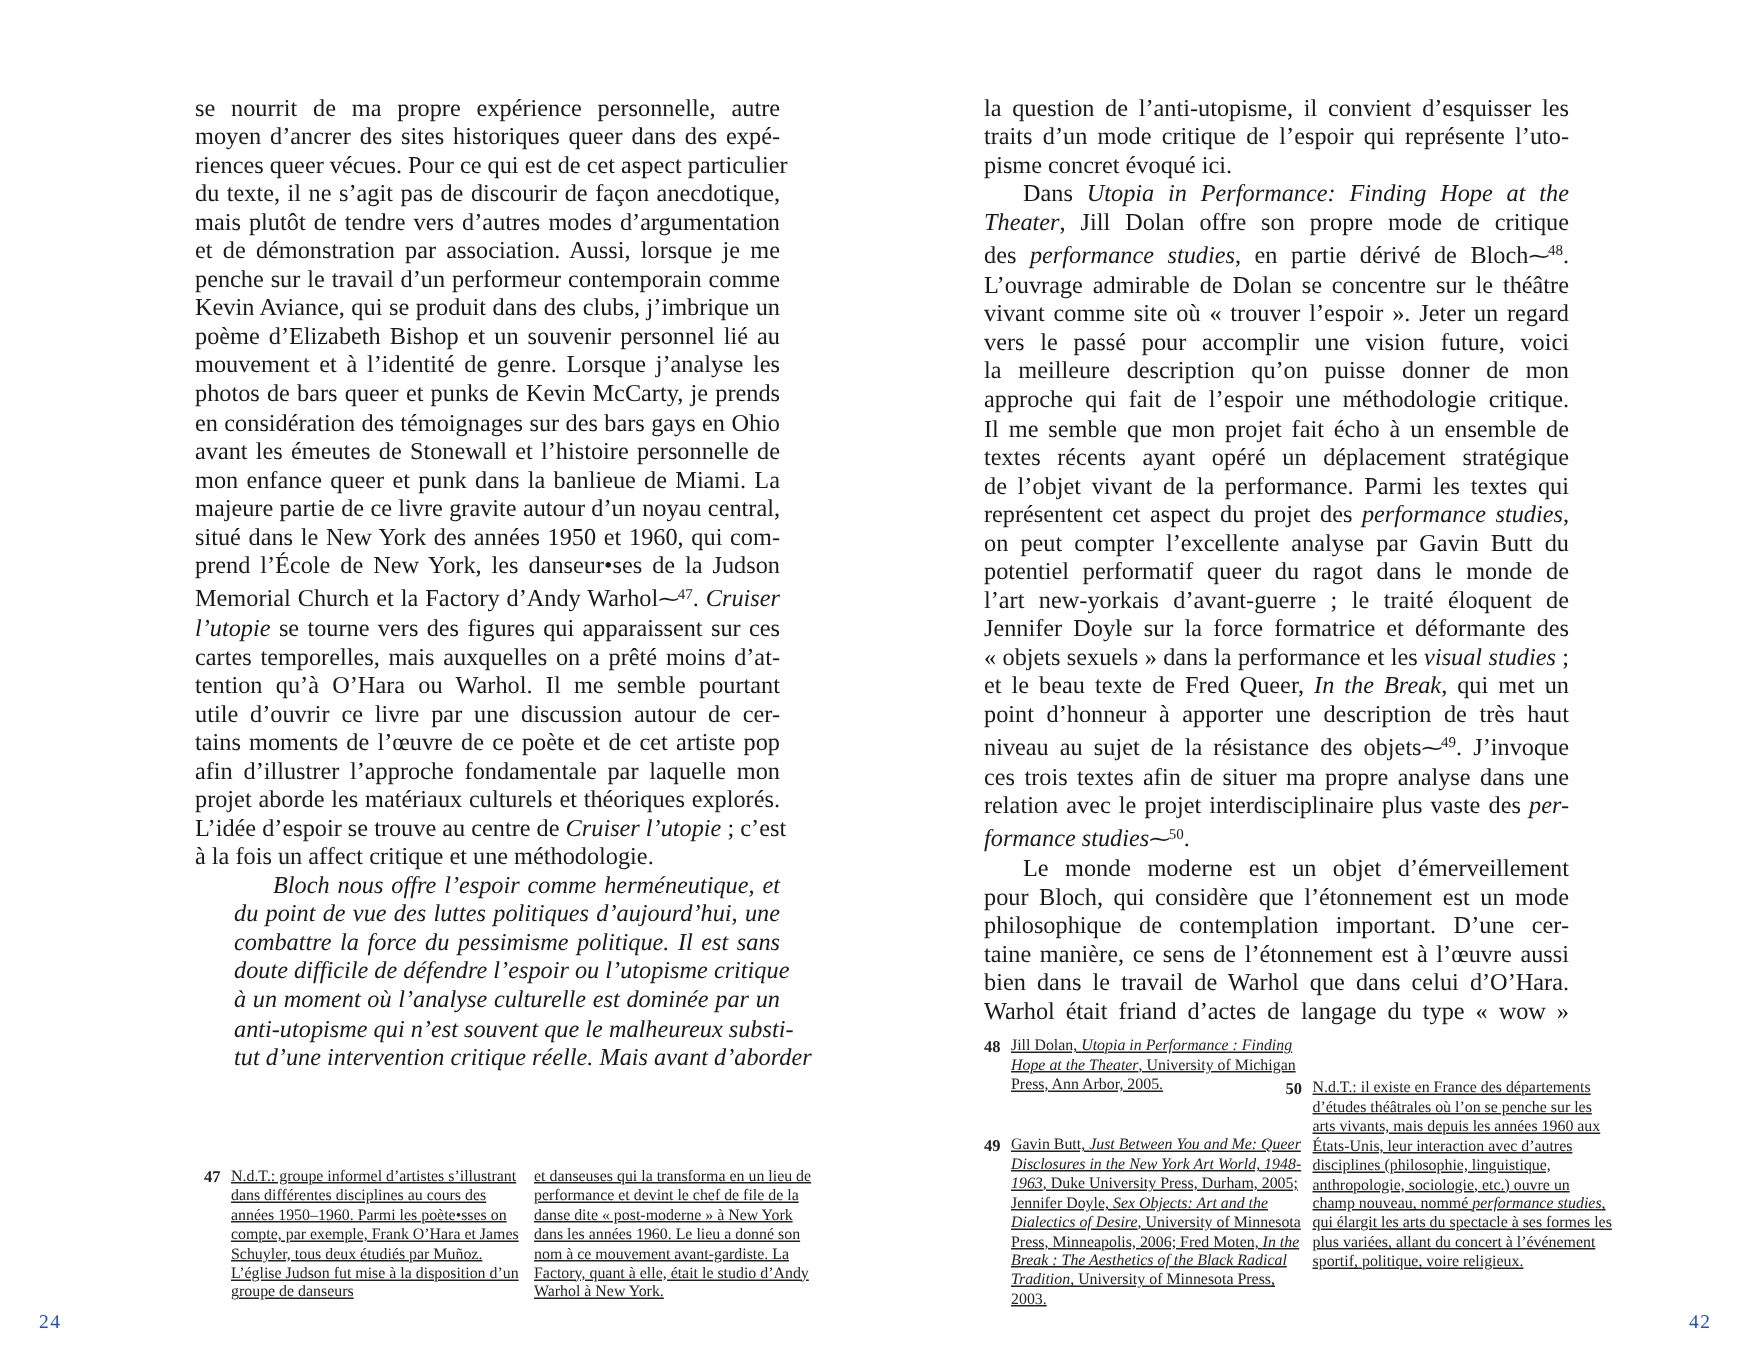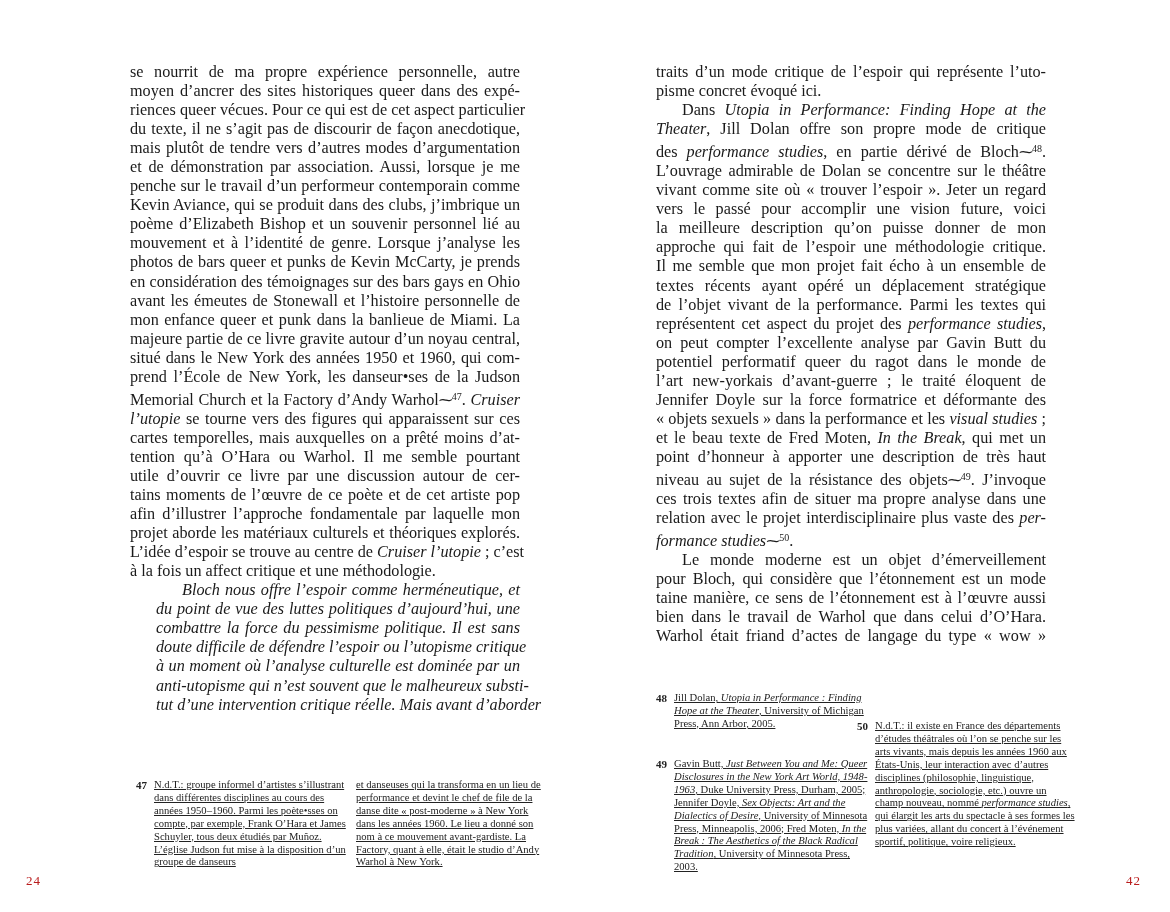--- a/index.html
+++ b/index.html
@@ -34,21 +34,21 @@
     .footnote .fn-num { position: absolute; left: -18px; top: 0; font-weight: bold; font-size: 11px; }
     .footnote .fn-body { display: block; text-decoration: underline; }
     .footnote i { font-style: italic; }
     .fn-47 { left: 154px; top: 779px; }
     .fn-47-cont { left: 356px; top: 779px; width: 190px; }
     .fn-48 { left: 89px; top: 692px; }
     .fn-49 { left: 89px; top: 758px; }
     .fn-50 { left: 290px; top: 720px; }
 
     .page-num {
-      position: absolute; top: 873px; font-size: 13px; letter-spacing: 1px; color: #b91c1c;
+      position: absolute; top: 873px; font-size: 13px; letter-spacing: 1px; color: #1d4ed8;
     }
     .page.left .page-num { left: 26px; }
     .page.right .page-num { left: 541px; }
   </style>
 </head>
 <body>
 
 <div class="page left">
   <div class="body-text">
     <p>
@@ -98,20 +98,21 @@
   <div class="footnote fn-47-cont">
     <span class="fn-body">et danseuses qui la transforma en un lieu de performance et devint le chef de file de la danse dite « post-moderne » à New York dans les années 1960. Le lieu a donné son nom à ce mouvement avant-gardiste. La Factory, quant à elle, était le studio d’Andy Warhol à New York.</span>
   </div>
 
   <div class="page-num">24</div>
 </div>
 
 <div class="page right">
   <div class="body-text">
     <p>
+      <span class="line">la question de l’anti-utopisme, il convient d’esquisser les</span>
       <span class="line">traits d’un mode critique de l’espoir qui représente l’uto-</span>
       <span class="line last">pisme concret évoqué ici.</span>
     </p>
     <p>
       <span class="line" style="padding-left:26px"><span>Dans </span><i>Utopia in Performance: Finding Hope at the</i></span>
       <span class="line"><i>Theater</i><span>, Jill Dolan offre son propre mode de critique</span></span>
       <span class="line"><span>des </span><i>performance studies</i><span>, en partie dérivé de Bloch</span><span class="note-ref"><span class="wave">⁓</span><span class="num">48</span></span>.</span>
       <span class="line">L’ouvrage admirable de Dolan se concentre sur le théâtre</span>
       <span class="line">vivant comme site où « trouver l’espoir ». Jeter un regard</span>
       <span class="line">vers le passé pour accomplir une vision future, voici</span>
@@ -119,30 +120,31 @@
       <span class="line">approche qui fait de l’espoir une méthodologie critique.</span>
       <span class="line">Il me semble que mon projet fait écho à un ensemble de</span>
       <span class="line">textes récents ayant opéré un déplacement stratégique</span>
       <span class="line">de l’objet vivant de la performance. Parmi les textes qui</span>
       <span class="line"><span>représentent cet aspect du projet des </span><i>performance studies</i><span>,</span></span>
       <span class="line">on peut compter l’excellente analyse par Gavin Butt du</span>
       <span class="line">potentiel performatif queer du ragot dans le monde de</span>
       <span class="line">l’art new-yorkais d’avant-guerre ; le traité éloquent de</span>
       <span class="line">Jennifer Doyle sur la force formatrice et déformante des</span>
       <span class="line"><span>« objets sexuels » dans la performance et les </span><i>visual studies</i><span> ;</span></span>
-      <span class="line"><span>et le beau texte de Fred Moten, </span><i>In the Break</i><span>, qui met un</span></span>
+      <span class="line"><span>et le beau texte de Fred Queer, </span><i>In the Break</i><span>, qui met un</span></span>
       <span class="line">point d’honneur à apporter une description de très haut</span>
       <span class="line"><span>niveau au sujet de la résistance des objets</span><span class="note-ref"><span class="wave">⁓</span><span class="num">49</span></span><span>. J’invoque</span></span>
       <span class="line">ces trois textes afin de situer ma propre analyse dans une</span>
       <span class="line"><span>relation avec le projet interdisciplinaire plus vaste des </span><i>per-</i></span>
       <span class="line last"><i>formance studies</i><span class="note-ref"><span class="wave">⁓</span><span class="num">50</span></span><span>.</span></span>
     </p>
     <p>
       <span class="line" style="padding-left:26px">Le monde moderne est un objet d’émerveillement</span>
       <span class="line">pour Bloch, qui considère que l’étonnement est un mode</span>
+      <span class="line">philosophique de contemplation important. D’une cer-</span>
       <span class="line">taine manière, ce sens de l’étonnement est à l’œuvre aussi</span>
       <span class="line">bien dans le travail de Warhol que dans celui d’O’Hara.</span>
       <span class="line">Warhol était friand d’actes de langage du type « wow »</span>
     </p>
   </div>
 
   <div class="footnote fn-48">
     <span class="fn-num">48</span>
     <span class="fn-body"><span>Jill Dolan, </span><i>Utopia in Performance : Finding Hope at the Theater</i><span>, University of Michigan Press, Ann Arbor, 2005.</span></span>
   </div>

